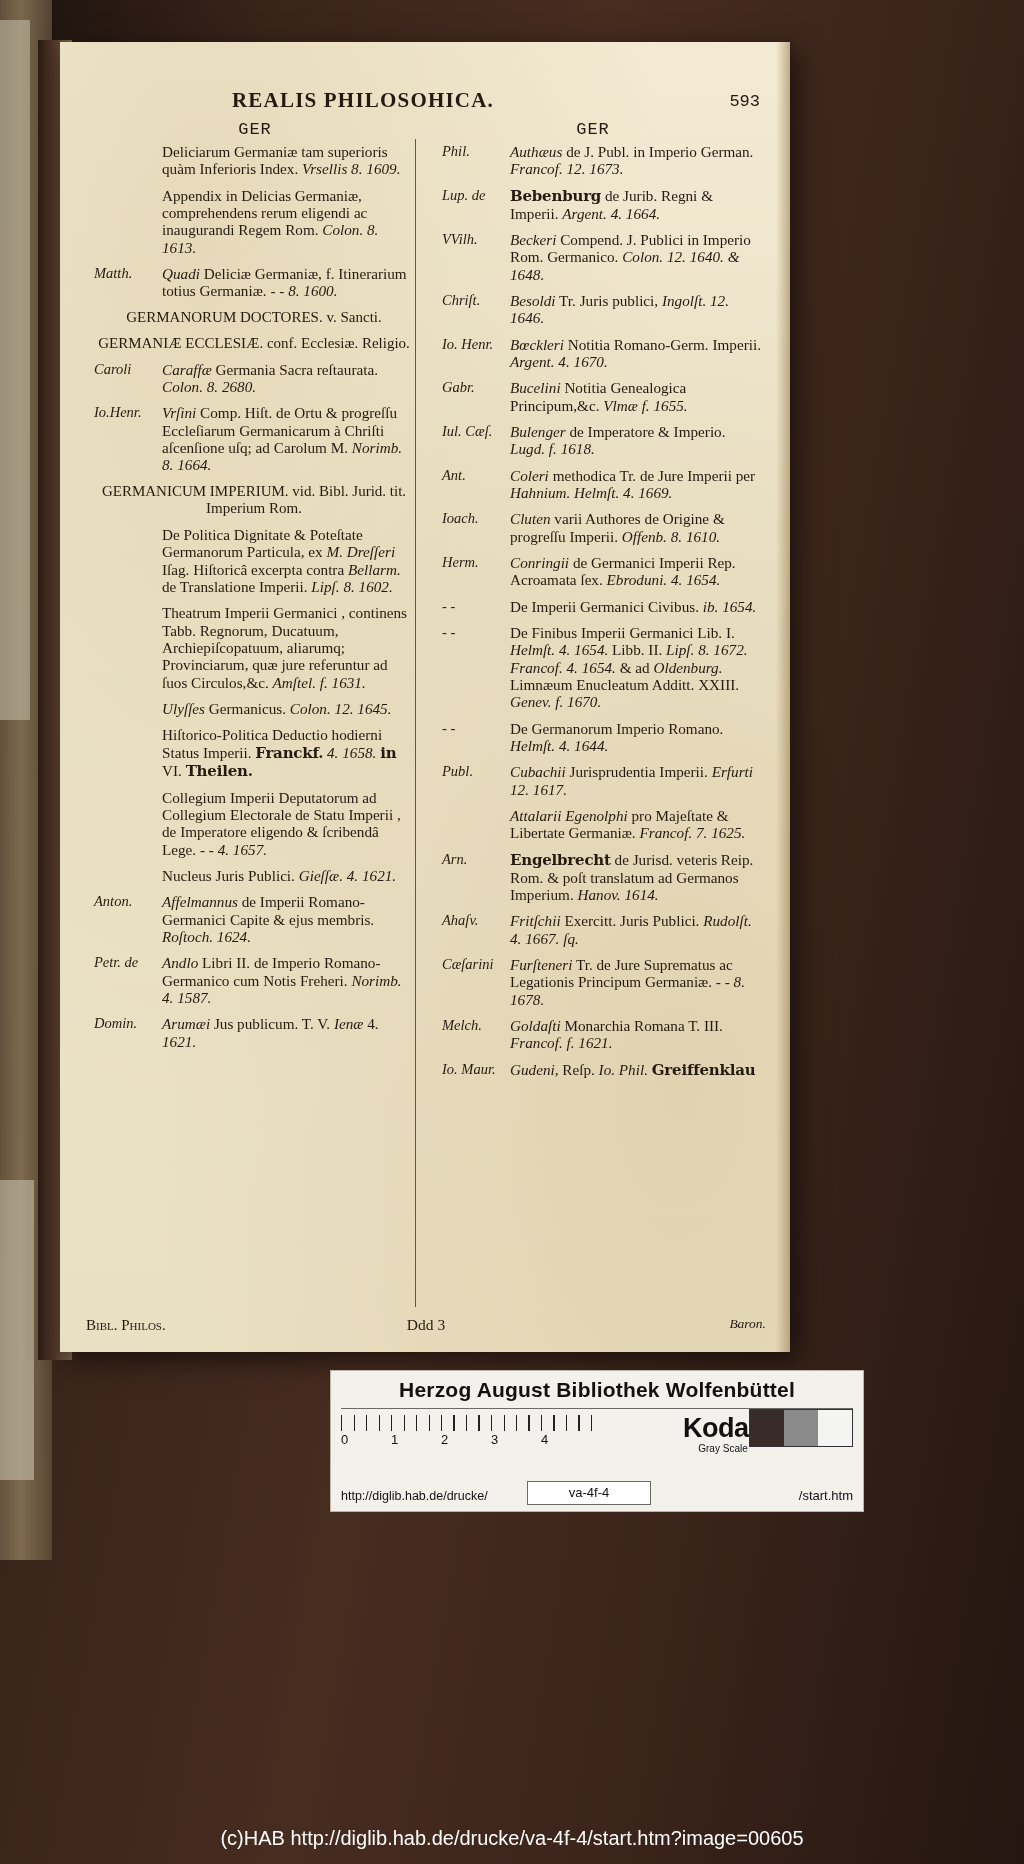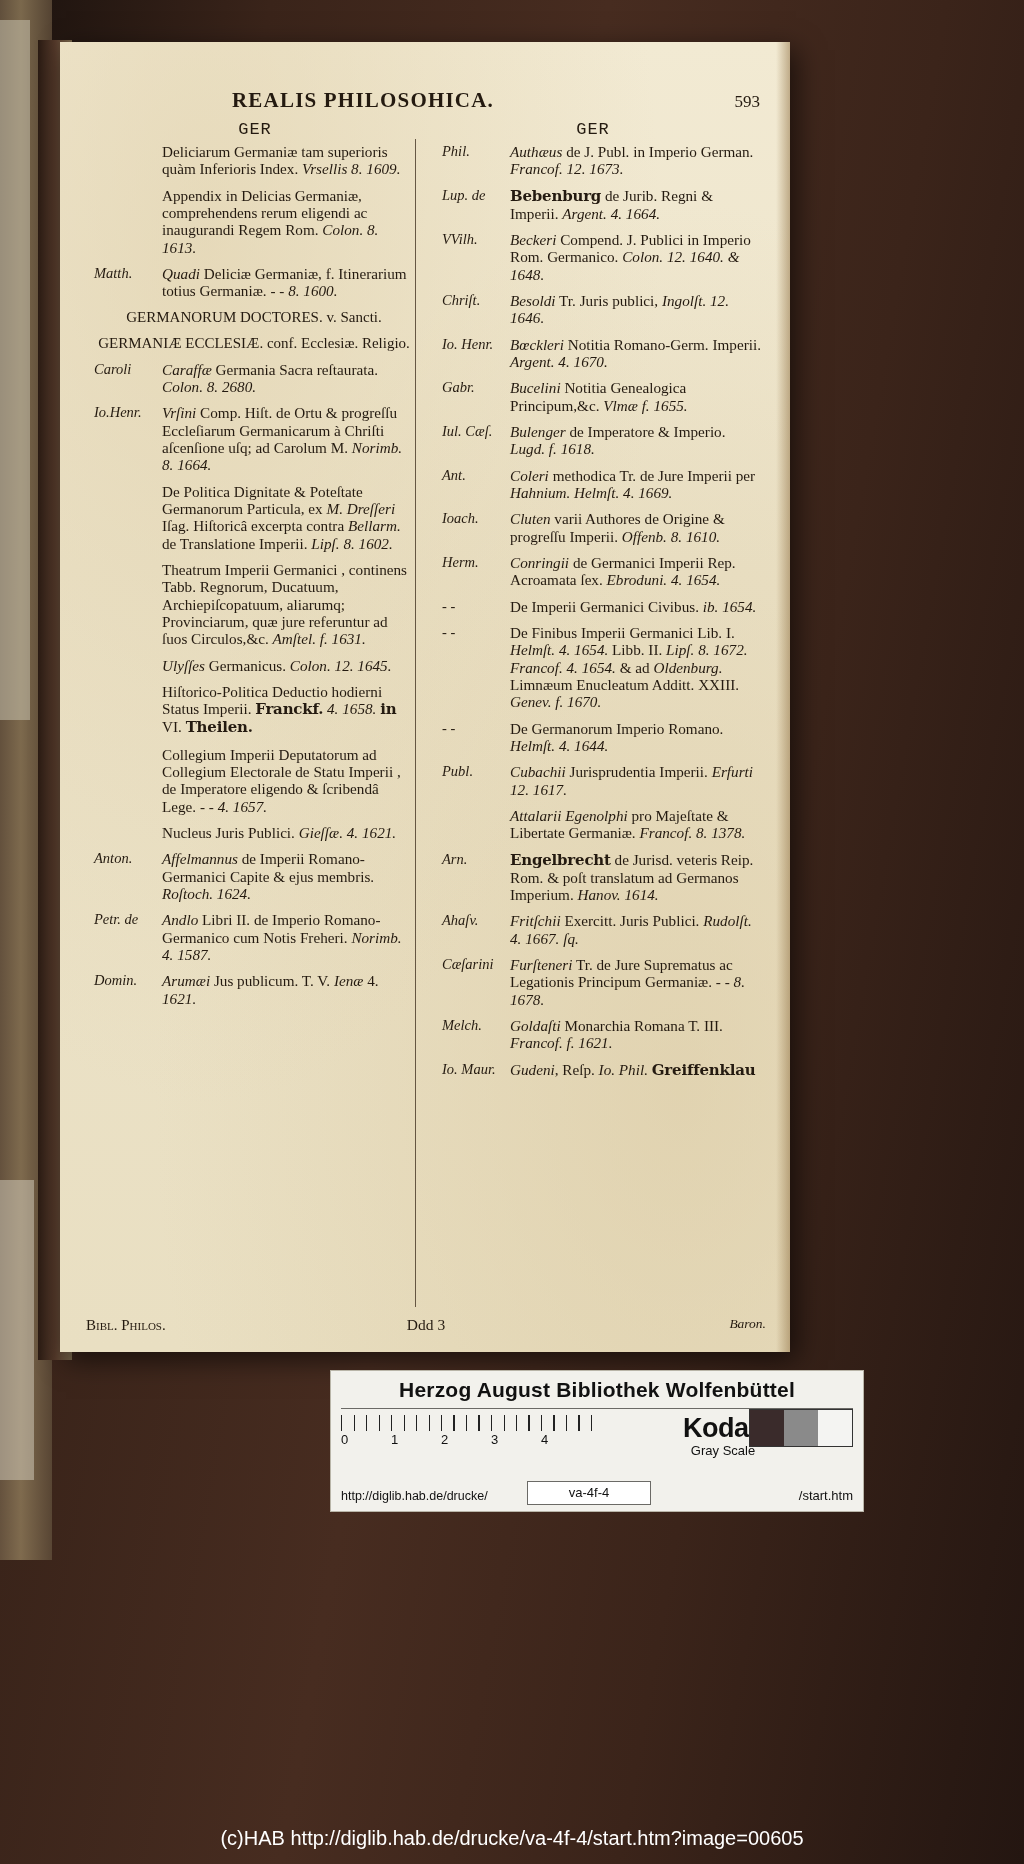--- a/index.html
+++ b/index.html
@@ -50,21 +50,21 @@
     background:linear-gradient(90deg,rgba(180,155,110,0) 0%,rgba(150,120,75,.55) 100%);
     pointer-events:none;
   }
   .page-inner{position:absolute;left:26px;top:46px;width:676px;}
   .head-row{position:relative;height:30px;}
   .running-title{
     position:absolute;left:146px;top:0;
     font-size:21px;letter-spacing:1.2px;font-weight:600;
   }
   .folio{
-    position:absolute;right:2px;top:4px;font-size:17px;
+    position:absolute;right:2px;top:4px;font-size:17px;font-family:Liberation Mono, monospace;
   }
   .colhead{
     display:flex;margin-top:2px;font-family:Liberation Mono, monospace;
   }
   .colhead .c{width:338px;text-align:center;font-size:17px;letter-spacing:1px;}
   .cols{
     position:relative;display:flex;margin-top:4px;
   }
   .rule{
     position:absolute;left:329px;top:-4px;width:1px;height:1168px;
@@ -99,21 +99,21 @@
     text-align:center;font-weight:700;font-size:21px;padding-top:7px;letter-spacing:.2px;
   }
   .target .hr{height:1px;background:#6b6a66;margin:6px 10px 0 10px;}
   .target .body{display:flex;padding:6px 10px 0 10px;}
   .ruler{width:252px;}
   .ruler .bars{height:16px;background:repeating-linear-gradient(90deg,#222 0 1px,transparent 1px 12.5px);}
   .ruler .nums{display:flex;font-size:13px;margin-top:1px;}
   .ruler .nums span{width:50px;}
   .kodak{flex:1;text-align:center;}
   .kodak .k{font-size:27px;font-weight:700;letter-spacing:-.5px;line-height:1;}
-  .kodak .gs{font-size:13px;margin-top:1px;}
+  .kodak .gs{font-size:10px;margin-top:1px;}
   .swatches{position:absolute;right:10px;top:38px;display:flex;border:1px solid #333;}
   .swatches i{display:block;width:34px;height:36px;}
   .target .url{position:absolute;left:10px;bottom:8px;font-size:12.5px;}
   .target .shelf{
     position:absolute;left:196px;bottom:6px;width:122px;height:22px;
     border:1px solid #6b6a66;background:#fff;font-size:13px;text-align:center;line-height:22px;
   }
   .target .start{position:absolute;right:10px;bottom:8px;font-size:13px;}
 
   .credit{
@@ -161,20 +161,21 @@
           <div class="entry center-entry">GERMANORUM DOCTORES. v. Sancti.</div>
           <div class="entry center-entry">GERMANIÆ ECCLESIÆ. conf. Ecclesiæ. Religio.</div>
           <div class="entry">
             <div class="tag">Caroli</div>
             <div class="txt"><i>Caraffæ</i> Germania Sacra reſtaurata. <i>Colon. 8. 2680.</i></div>
           </div>
           <div class="entry">
             <div class="tag">Io.Henr.</div>
             <div class="txt"><i>Vrſini</i> Comp. Hiſt. de Ortu &amp; progreſſu Eccleſiarum Germanicarum à Chriſti aſcenſione uſq; ad Carolum M. <i>Norimb. 8. 1664.</i></div>
           </div>
+          <div class="entry center-entry">GERMANICUM IMPERIUM. vid. Bibl. Jurid. tit. Imperium Rom.</div>
           <div class="entry">
             <div class="tag"></div>
             <div class="txt">De Politica Dignitate &amp; Poteſtate Germanorum Particula, ex <i>M. Dreſſeri</i> Iſag. Hiſtoricâ excerpta contra <i>Bellarm.</i> de Translatione Imperii. <i>Lipſ. 8. 1602.</i></div>
           </div>
           <div class="entry">
             <div class="tag"></div>
             <div class="txt">Theatrum Imperii Germanici , continens Tabb. Regnorum, Ducatuum, Archiepiſcopatuum, aliarumq; Provinciarum, quæ jure referuntur ad ſuos Circulos,&amp;c. <i>Amſtel. f. 1631.</i></div>
           </div>
           <div class="entry">
             <div class="tag"></div>
@@ -257,21 +258,21 @@
           <div class="entry">
             <div class="tag">- -</div>
             <div class="txt">De Germanorum Imperio Romano. <i>Helmſt. 4. 1644.</i></div>
           </div>
           <div class="entry">
             <div class="tag">Publ.</div>
             <div class="txt"><i>Cubachii</i> Jurisprudentia Imperii. <i>Erfurti 12. 1617.</i></div>
           </div>
           <div class="entry">
             <div class="tag"></div>
-            <div class="txt"><i>Attalarii Egenolphi</i> pro Majeſtate &amp; Libertate Germaniæ. <i>Francof. 8. 1378.</i></div>
+            <div class="txt"><i>Attalarii Egenolphi</i> pro Majeſtate &amp; Libertate Germaniæ. <i>Francof. 7. 1625.</i></div>
           </div>
           <div class="entry">
             <div class="tag">Arn.</div>
             <div class="txt"><b class="frak">Engelbrecht</b> de Jurisd. veteris Reip. Rom. &amp; poſt translatum ad Germanos Imperium. <i>Hanov. 1614.</i></div>
           </div>
           <div class="entry">
             <div class="tag">Ahaſv.</div>
             <div class="txt"><i>Fritſchii</i> Exercitt. Juris Publici. <i>Rudolſt. 4. 1667. ſq.</i></div>
           </div>
           <div class="entry">

